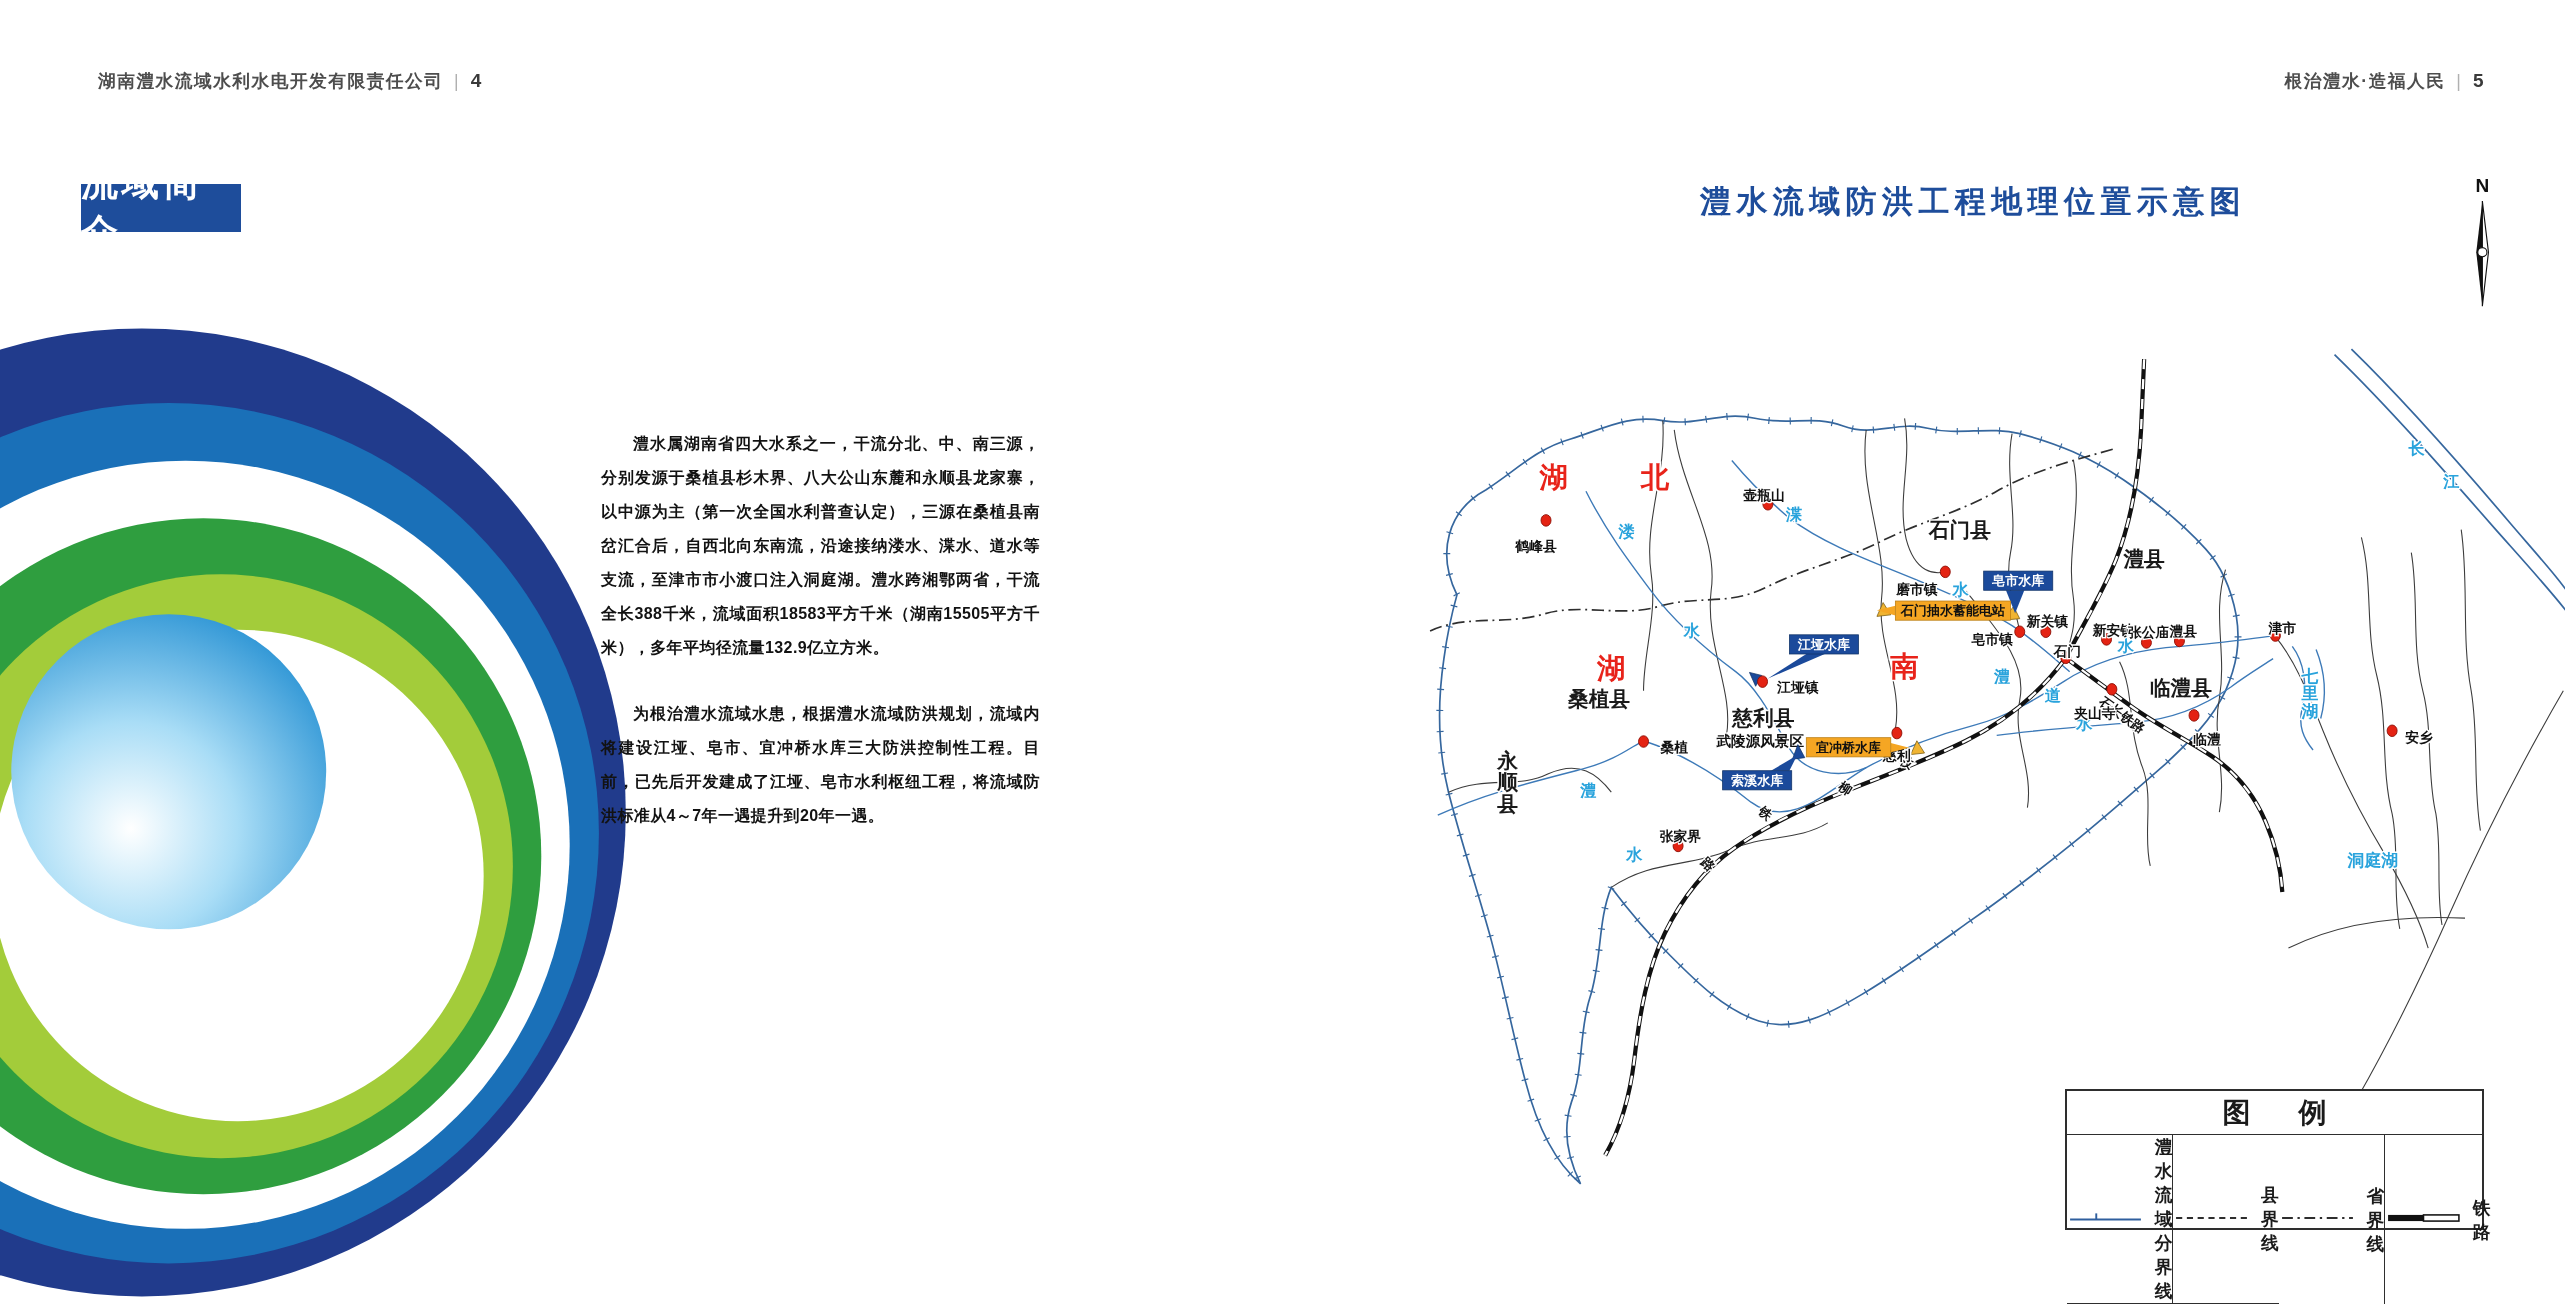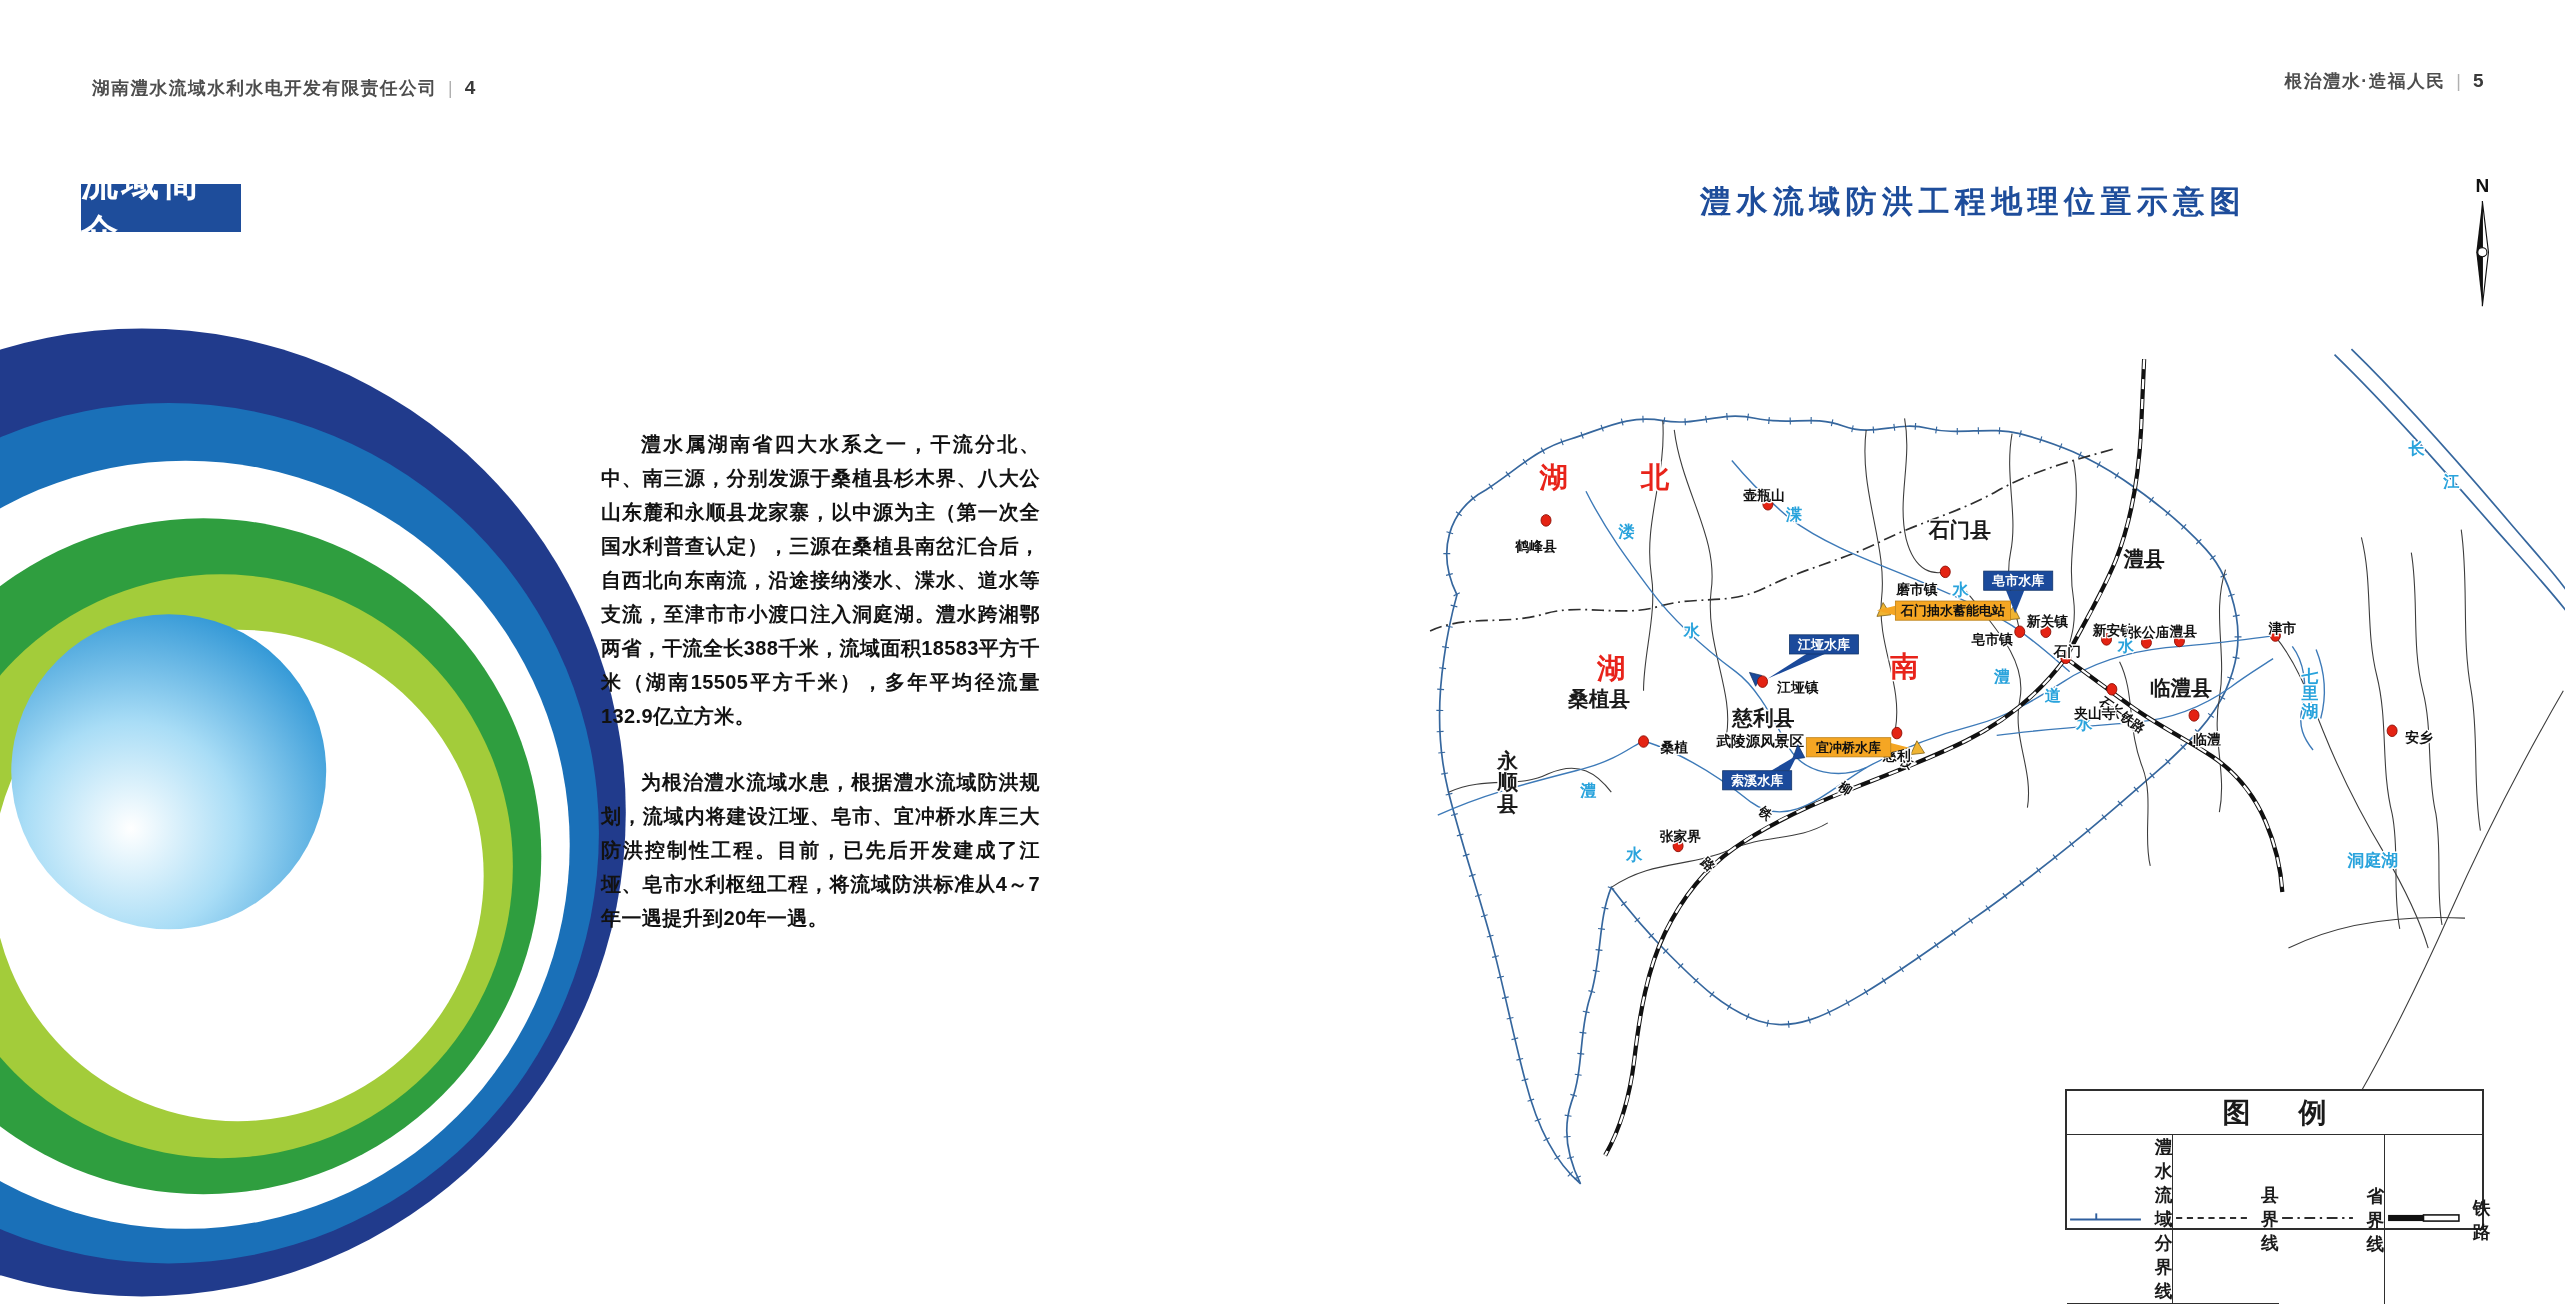--- a/index.html
+++ b/index.html
@@ -1,29 +1,29 @@
 <!DOCTYPE html>
 <html style="font-size:12.3px"><head>
 <meta charset="utf-8">
 <style>
   html,body{margin:0;padding:0;background:#e8e8e8;}
   .sheet{position:relative;width:2576px;height:1306px;background:#ffffff;overflow:hidden;
          font-family:"Liberation Sans","DejaVu Sans",sans-serif;}
   
   .hdr{position:absolute;top:69px;font-size:17.7px;font-weight:bold;color:#4d4d4d;letter-spacing:1.5px;white-space:nowrap;}
-  .hdr-left{left:92px;margin-top:7px;}
+  .hdr-left{left:98px;}
   .hdr-right{right:91px;text-align:right;}
   .hdr .divider{color:#b0b0b0;margin:0 10.7px;font-weight:normal;}
   .hdr .pgnum{color:#3a3a3a;font-size:19px;}
   
   .title-badge{position:absolute;left:81px;top:184px;width:160px;height:48px;background:#1e4d9b;
     color:#fff;display:flex;align-items:center;justify-content:center;font-size:37px;font-weight:bold;letter-spacing:3.8px;}
   .logo{position:absolute;left:-369px;top:307px;width:1014px;height:1014px;}
   .body-text{position:absolute;left:601px;top:427px;width:439px;color:#121212;}
-  .body-text p{margin:0 0 32px 0;font-size:20px;line-height:34px;font-weight:600;
+  .body-text p{margin:0 0 32px 0;font-size:16px;line-height:34px;font-weight:600;
     text-align:justify;text-indent:2em;letter-spacing:0.4px;}
   
   .map-title{position:absolute;left:1382px;top:181px;width:1182px;text-align:center;
     font-size:31px;font-weight:bold;color:#1e4d9b;letter-spacing:5.4px;}
   .map{position:absolute;left:1367px;top:330px;width:1198px;height:929px;}
   .compass{position:absolute;left:2461px;top:170px;width:61px;height:146px;}
   
   .legend{position:absolute;left:2065px;top:1089px;width:419px;height:141px;border:2.3px solid #2e2e2e;background:#fff;box-sizing:border-box;}
   .legend-title{height:43px;border-bottom:1.9px solid #2e2e2e;display:flex;align-items:center;justify-content:center;
     font-size:28px;font-weight:bold;letter-spacing:20px;color:#1a1a1a;text-indent:20px;}

